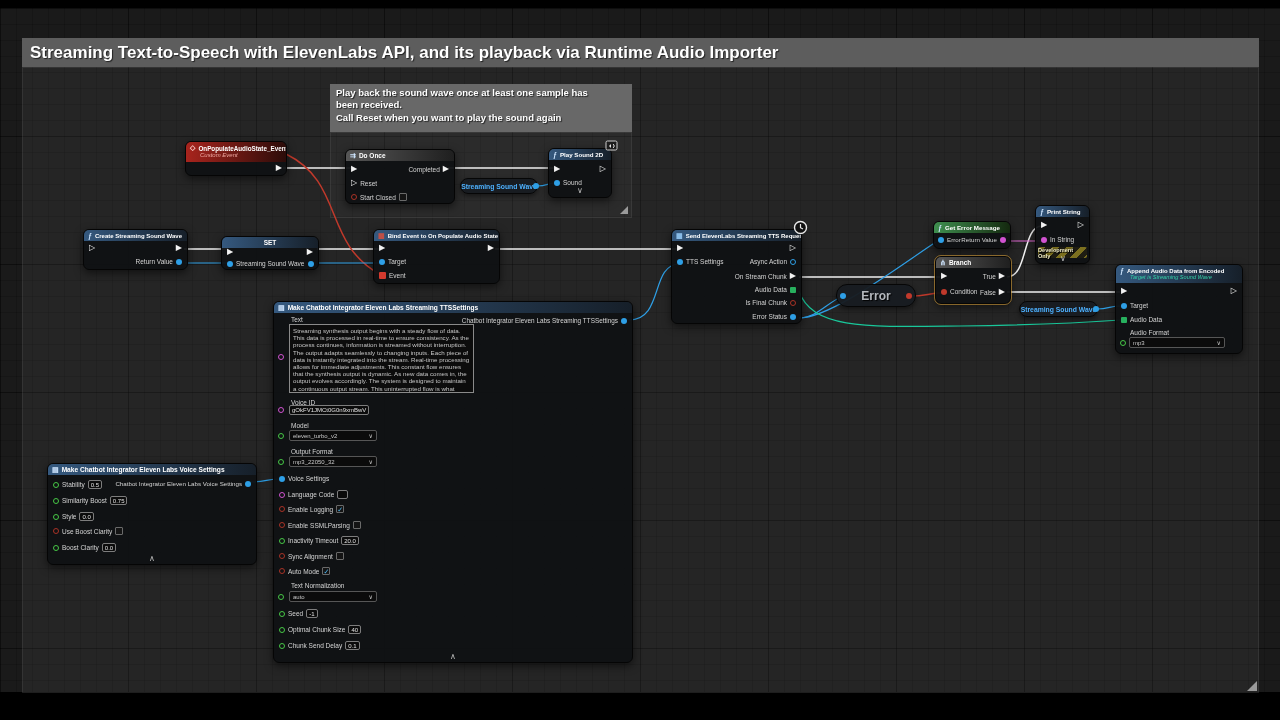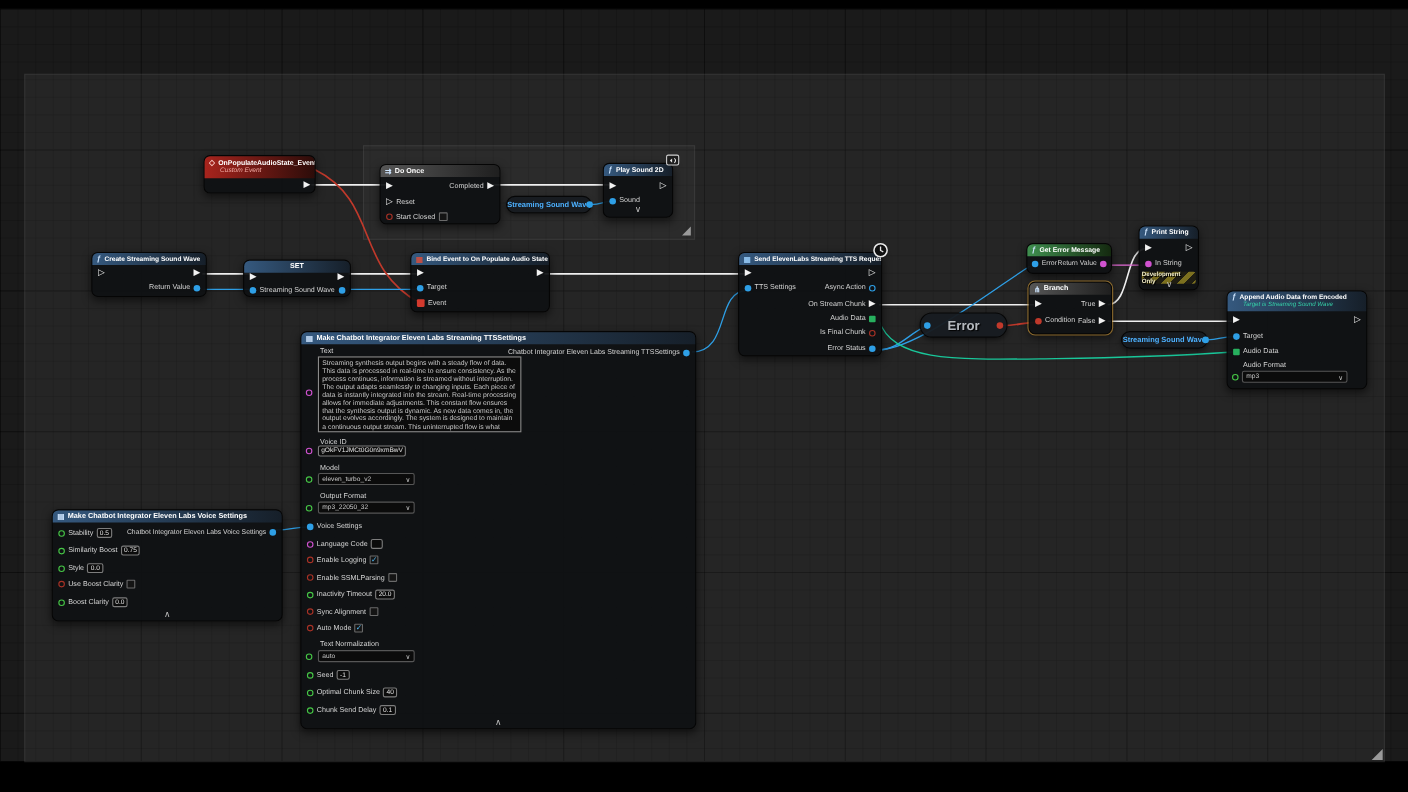--- a/index.html
+++ b/index.html
@@ -71,23 +71,31 @@
   .subt { font-style:italic; font-weight:normal; }
   svg.wires { position:absolute; left:0; top:0; pointer-events:none; }
 </style>
 </head>
 <body>
 <div id="stage">
 
 <div id="graph">
 
   <div class="comment-body" style="left:22px;top:59px;width:1237px;height:626px"></div>
+  <div class="comment-title" style="left:22px;top:30px;width:1237px;height:29px;font-size:17px">
+    <span>Streaming Text-to-Speech with ElevenLabs API, and its playback via Runtime Audio Importer</span>
+  </div>
   <div class="rsz" style="left:1247px;top:673px"></div>
 
   <div class="comment-body" style="left:330px;top:124px;width:302px;height:86px;background:rgba(255,255,255,0.03)"></div>
+  <div class="comment-title" style="left:330px;top:76px;width:302px;height:48px;background:#686868;font-size:9.5px;line-height:1.3;white-space:pre-wrap;align-items:flex-start;padding:3px 6px">
+    <span>Play back the sound wave once at least one sample has
+been received.
+Call Reset when you want to play the sound again</span>
+  </div>
   <div class="rsz" style="left:620px;top:198px;border-left-width:8px;border-bottom-width:8px"></div>
 
   <svg class="wires" width="1280" height="720" viewBox="0 0 1280 720">
     <g fill="none" stroke-width="1.5">
       <path d="M283 160 L352 160" stroke="#f0f0f0"></path>
       <path d="M448 160 L555 160" stroke="#f0f0f0"></path>
       <path d="M184 241 L228 241" stroke="#f0f0f0"></path>
       <path d="M317 241 L380 241" stroke="#f0f0f0"></path>
       <path d="M495 241 L678 241" stroke="#f0f0f0"></path>
       <path d="M799 269 C850 269 892 269 940 269" stroke="#f0f0f0"></path>

